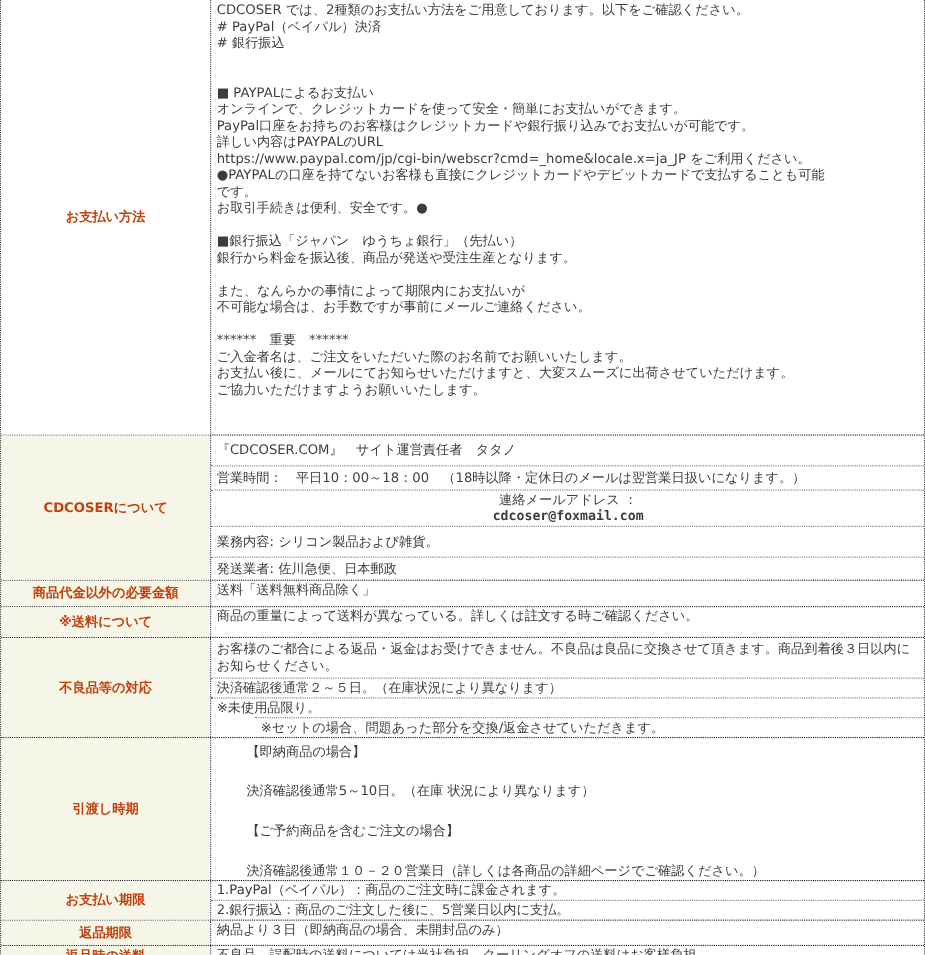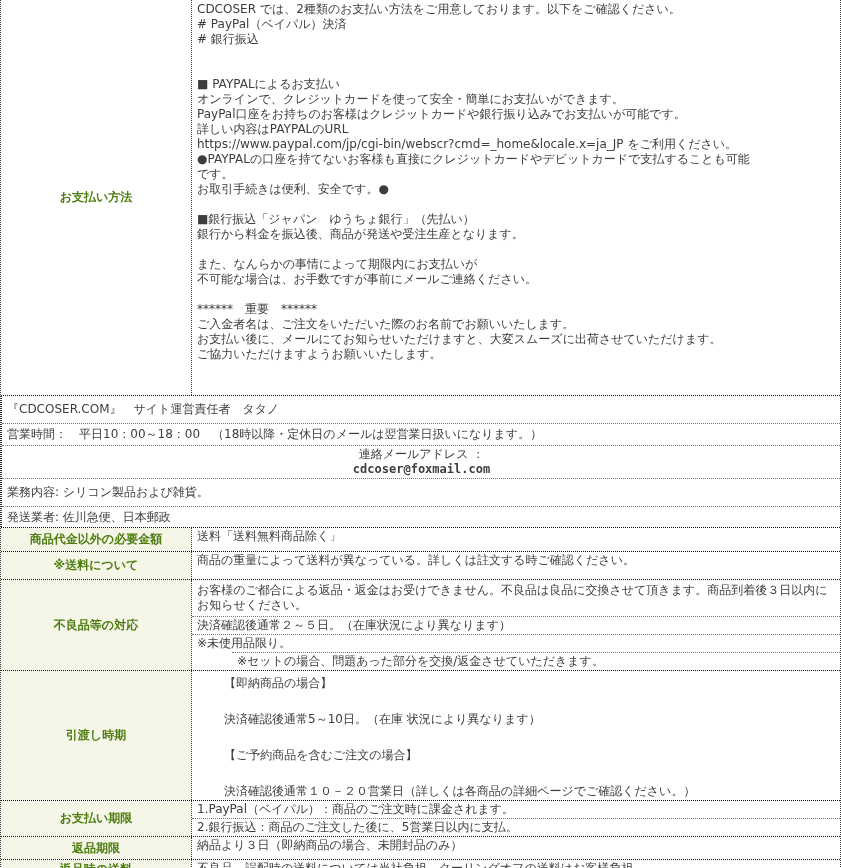--- a/index.html
+++ b/index.html
@@ -23,21 +23,21 @@
   .sec.first{border-top:none;}
   .cell-label{
     width:190px;
     min-width:190px;
     box-sizing:border-box;
     display:flex;
     align-items:center;
     justify-content:center;
     text-align:center;
     font-weight:bold;
-    color:#4d7c0f;
+    color:#c2410c;
     background:#F5F5E8;
     padding:0 4px;
   }
   .cell-label.plain{background:#ffffff;}
   .cell-content{
     flex:1;
     box-sizing:border-box;
     border-left:1px dotted #333;
     display:flex;
     flex-direction:column;
@@ -106,20 +106,21 @@
         <div class="line">******　重要　******</div>
         <div class="line">ご入金者名は、ご注文をいただいた際のお名前でお願いいたします。</div>
         <div class="line">お支払い後に、メールにてお知らせいただけますと、大変スムーズに出荷させていただけます。</div>
         <div class="line">ご協力いただけますようお願いいたします。</div>
         <div class="line"></div>
       </div>
     </div>
   </section>
 
   <section class="sec s2">
+    <div class="cell-label">CDCOSERについて</div>
     <div class="cell-content">
       <div class="subrow r0">『CDCOSER.COM』　サイト運営責任者　タタノ</div>
       <div class="subrow r1">営業時間：　平日10：00～18：00　（18時以降・定休日のメールは翌営業日扱いになります。）</div>
       <div class="subrow r2">
         <span>連絡メールアドレス ：</span>
           <span class="email">cdcoser@foxmail.com</span>
       </div>
       <div class="subrow r3">業務内容: シリコン製品および雑貨。</div>
       <div class="subrow r4">発送業者: 佐川急便、日本郵政</div>
     </div>

